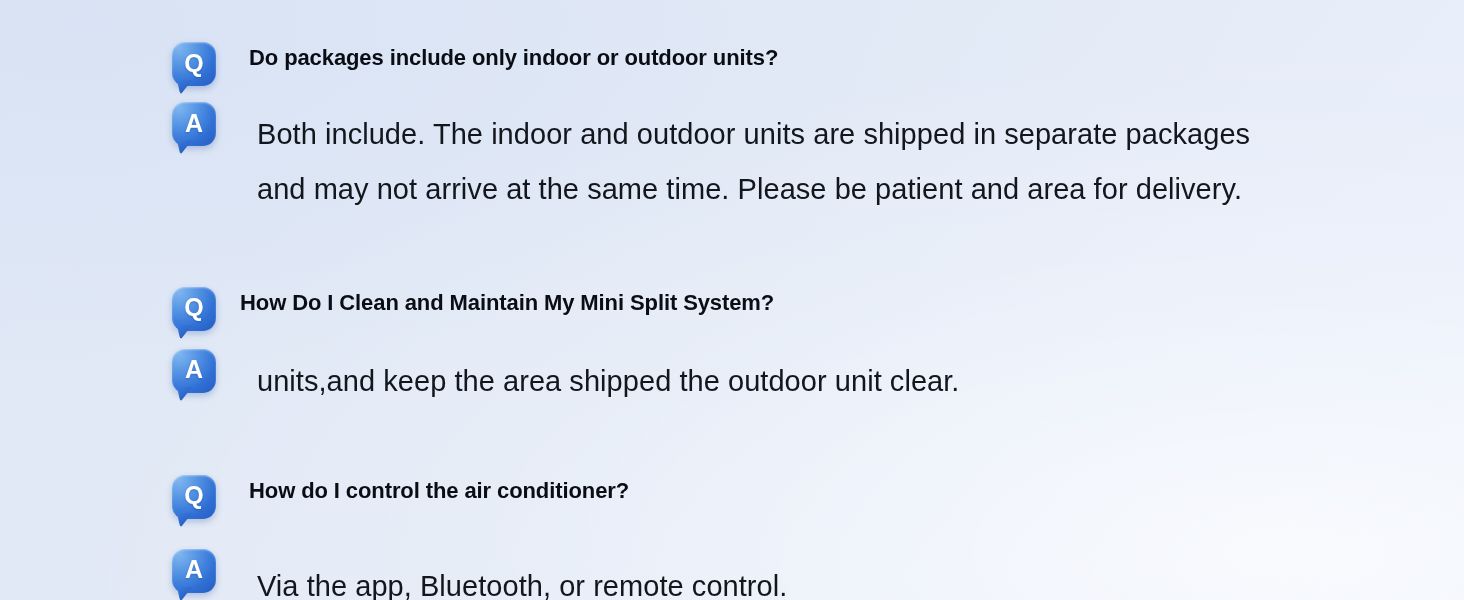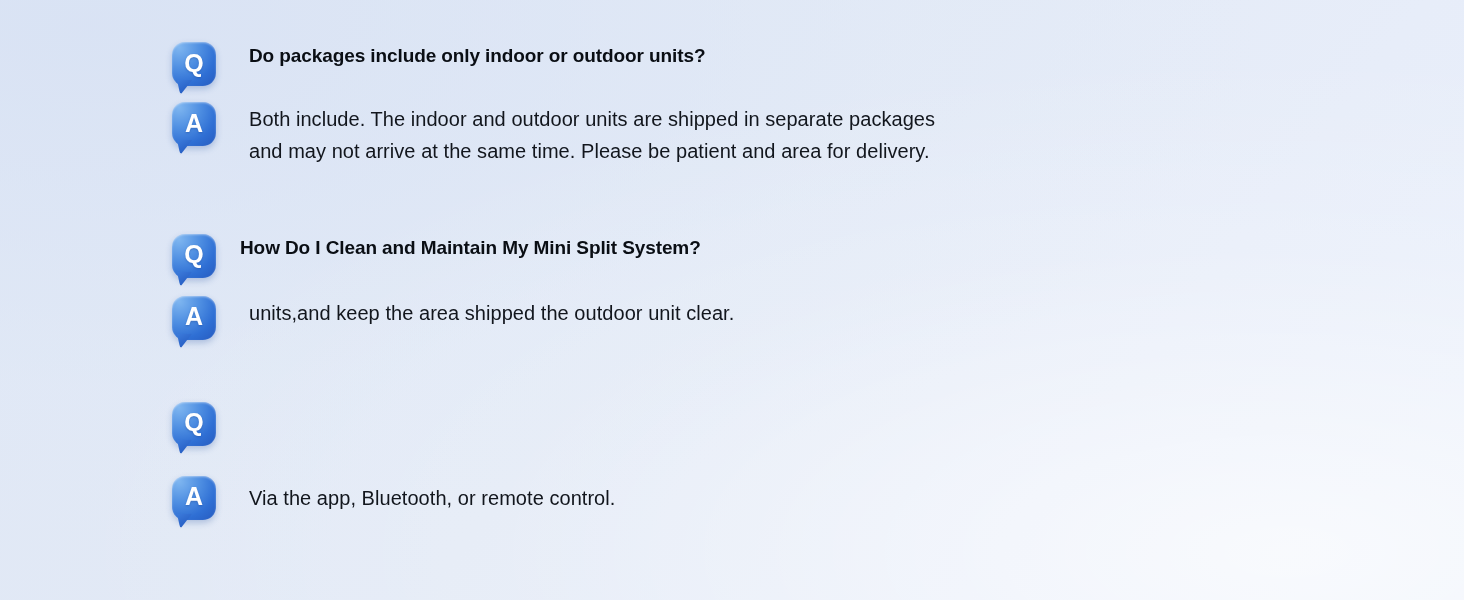--- a/index.html
+++ b/index.html
@@ -83,37 +83,37 @@
   }
 
   
   .faq-text-col {
     margin-left: 33px;
     padding-top: 0px;
   }
 
   .question-text {
     font-family: "Liberation Sans", sans-serif;
-    font-size: 19px;
+    font-size: 22px;
     font-weight: bold;
     color: #0a0e14;
     line-height: 1.2;
     letter-spacing: -0.1px;
     margin: 0;
     white-space: nowrap;
   }
 
   .answer-text {
     font-family: "Liberation Sans", sans-serif;
-    font-size: 20px;
+    font-size: 29px;
     font-weight: normal;
     color: #12161d;
     line-height: 1.62;
     letter-spacing: 0.05px;
-    margin: 0;
+    margin: 8px;
     max-width: 1010px;
   }
 
   
   .q-row { margin-bottom: 0; }
 
   .block-1 .q-row .faq-text-col { padding-top: 3px; }
   .block-1 .a-row { margin-top: 16px; }
   .block-1 .a-row .faq-text-col { padding-top: 1px; }
 
@@ -170,20 +170,23 @@
           <p class="answer-text">units,and keep the area shipped the outdoor unit clear.</p>
         </div>
       </div>
     </div>
 
     <div class="faq-block block-3">
       <div class="faq-row q-row">
         <div class="bubble-icon">
           <span class="bubble-letter">Q</span>
         </div>
+        <div class="faq-text-col">
+          <p class="question-text">How do I control the air conditioner?</p>
+        </div>
       </div>
       <div class="faq-row a-row">
         <div class="bubble-icon">
           <span class="bubble-letter">A</span>
         </div>
         <div class="faq-text-col">
           <p class="answer-text">Via the app, Bluetooth, or remote control.</p>
         </div>
       </div>
     </div>

